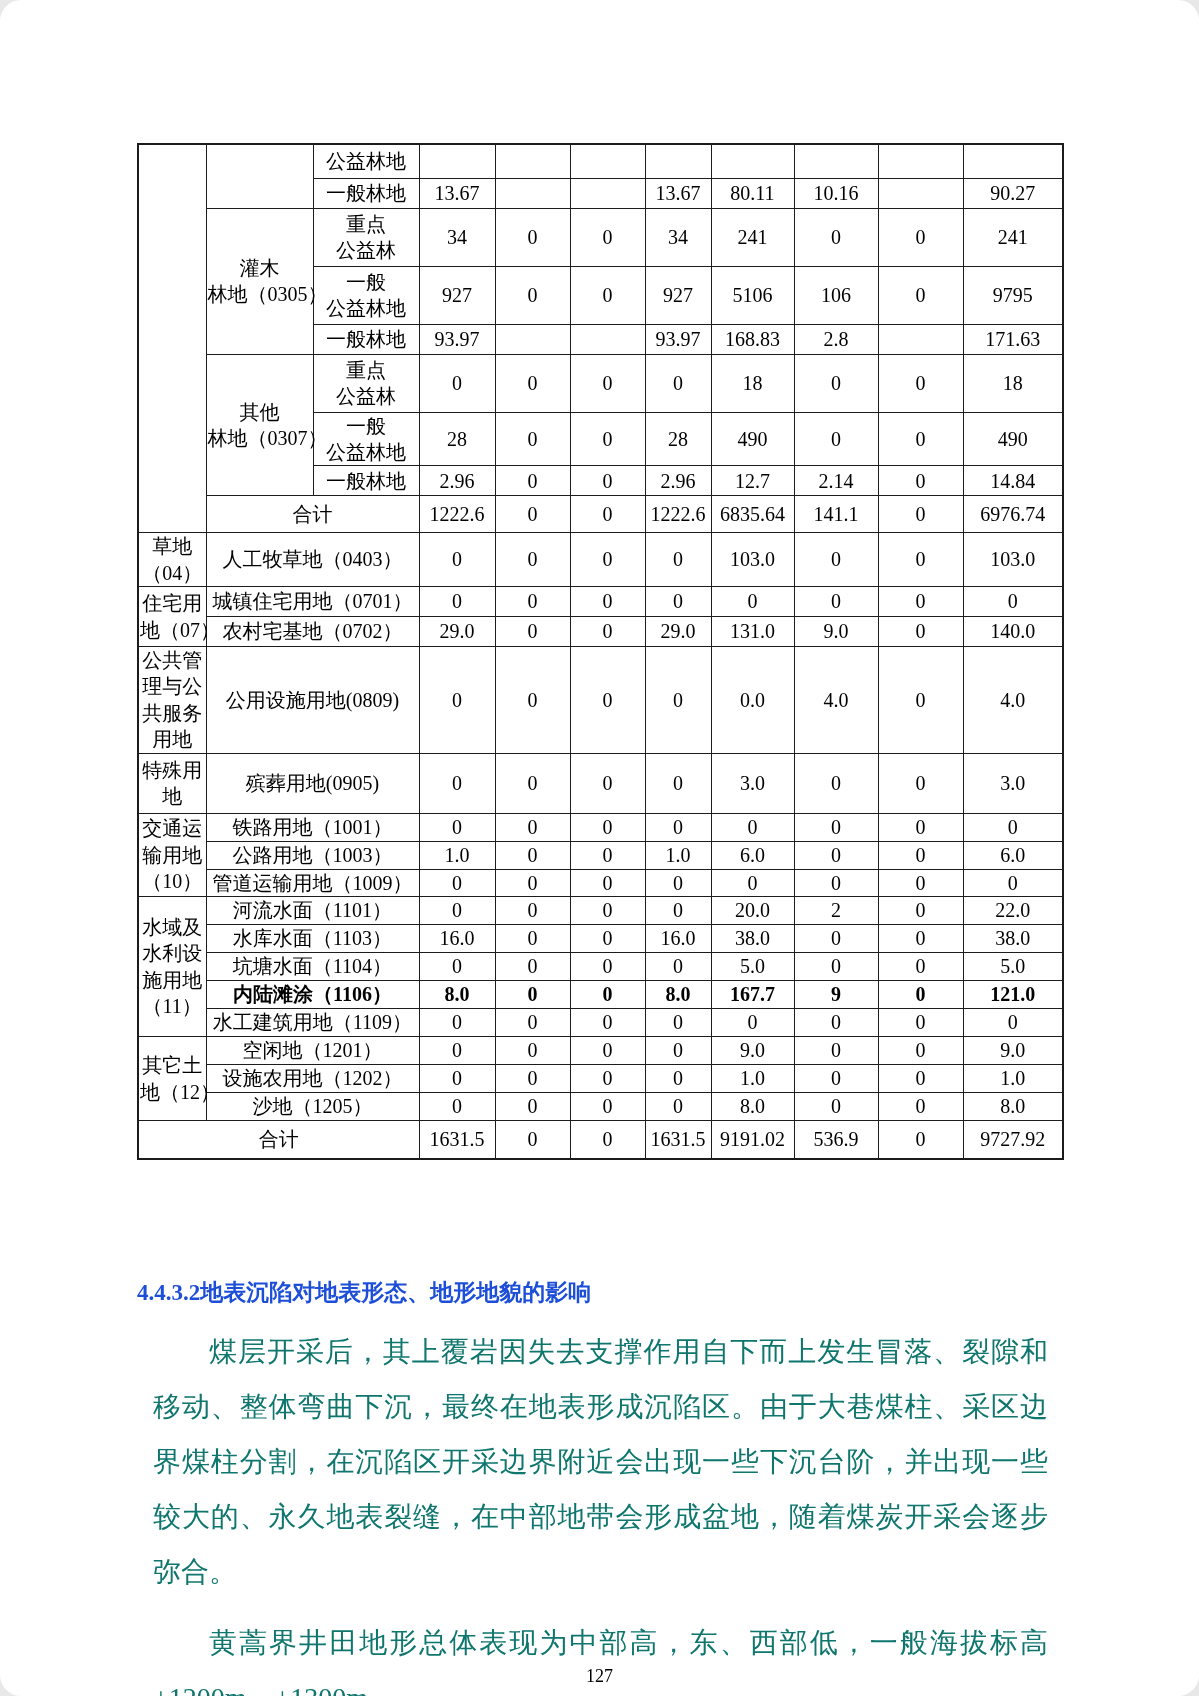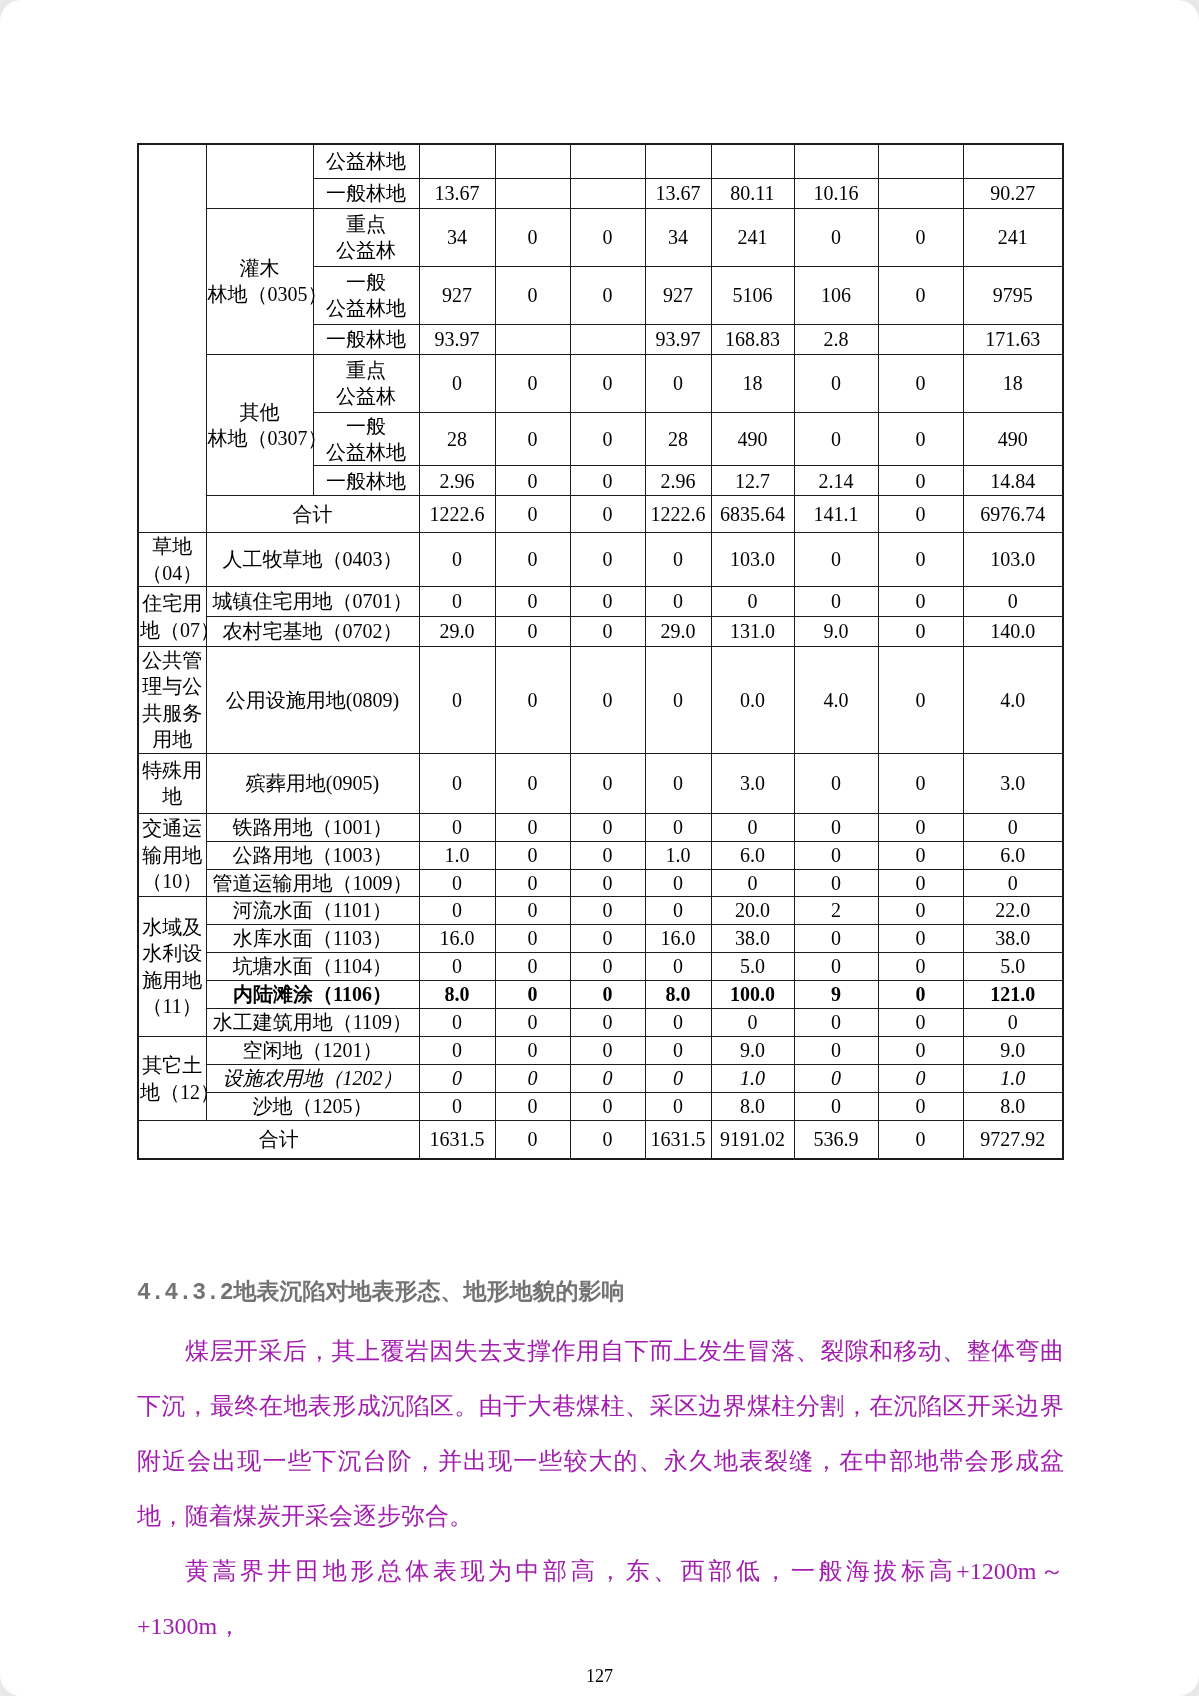--- a/index.html
+++ b/index.html
@@ -33,33 +33,33 @@
   td.cat  { line-height:1.45; }
   td.cat2 { line-height:1.35; }
   td.label{ line-height:1.35; }
   td.total{ font-size:21px; }
   td.num  { font-size:20px; }
   .content {
     position:absolute; left:137px; top:1278px; width:927px;
   }
   .content h3 {
     margin:0 0 16px 0;
-    font-family:Liberation Mono, monospace;
+    font-family:Liberation Serif, serif;
     font-weight:bold;
     font-size:23px;
     line-height:30px;
-    color:#737373;
+    color:#1d4ed8;
   }
   .content p {
-    margin:0;
-    font-size:24px;
+    margin:16px;
+    font-size:28px;
     line-height:55px;
     text-align:justify;
     text-indent:2em;
-    color:#a21caf;
+    color:#0f766e;
   }
   .pagenum {
     position:absolute; left:0; top:1666px; width:100%;
     text-align:center;
     font-size:18px;
     color:#000;
   }
 </style>
 </head>
 <body>
@@ -328,21 +328,21 @@
             <td class="num">0</td>
             <td class="num">0</td>
             <td class="num">5.0</td>
           </tr>
           <tr style="height: 28px; font-weight: bold;">
             <td class="label" colspan="2">内陆滩涂（1106）</td>
             <td class="num">8.0</td>
             <td class="num">0</td>
             <td class="num">0</td>
             <td class="num">8.0</td>
-            <td class="num">100.0</td>
+            <td class="num">167.7</td>
             <td class="num">9</td>
             <td class="num">0</td>
             <td class="num">121.0</td>
           </tr>
           <tr style="height: 28px;">
             <td class="label" colspan="2">水工建筑用地（1109）</td>
             <td class="num">0</td>
             <td class="num">0</td>
             <td class="num">0</td>
             <td class="num">0</td>
@@ -357,21 +357,21 @@
             <td class="label" colspan="2">空闲地（1201）</td>
             <td class="num">0</td>
             <td class="num">0</td>
             <td class="num">0</td>
             <td class="num">0</td>
             <td class="num">9.0</td>
             <td class="num">0</td>
             <td class="num">0</td>
             <td class="num">9.0</td>
           </tr>
-          <tr style="height: 28px; font-style: italic;">
+          <tr style="height: 28px;">
             <td class="label" colspan="2">设施农用地（1202）</td>
             <td class="num">0</td>
             <td class="num">0</td>
             <td class="num">0</td>
             <td class="num">0</td>
             <td class="num">1.0</td>
             <td class="num">0</td>
             <td class="num">0</td>
             <td class="num">1.0</td>
           </tr>

